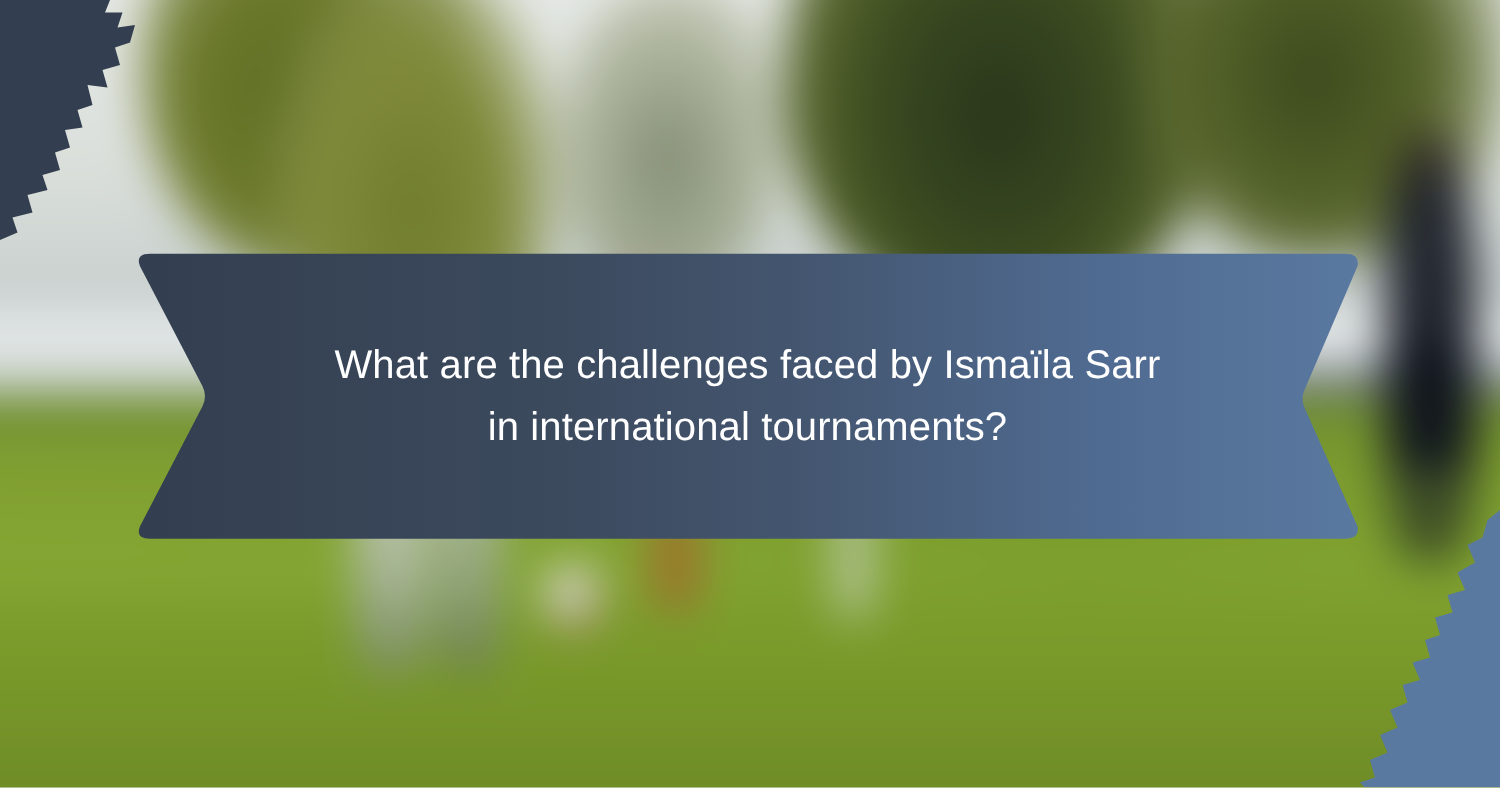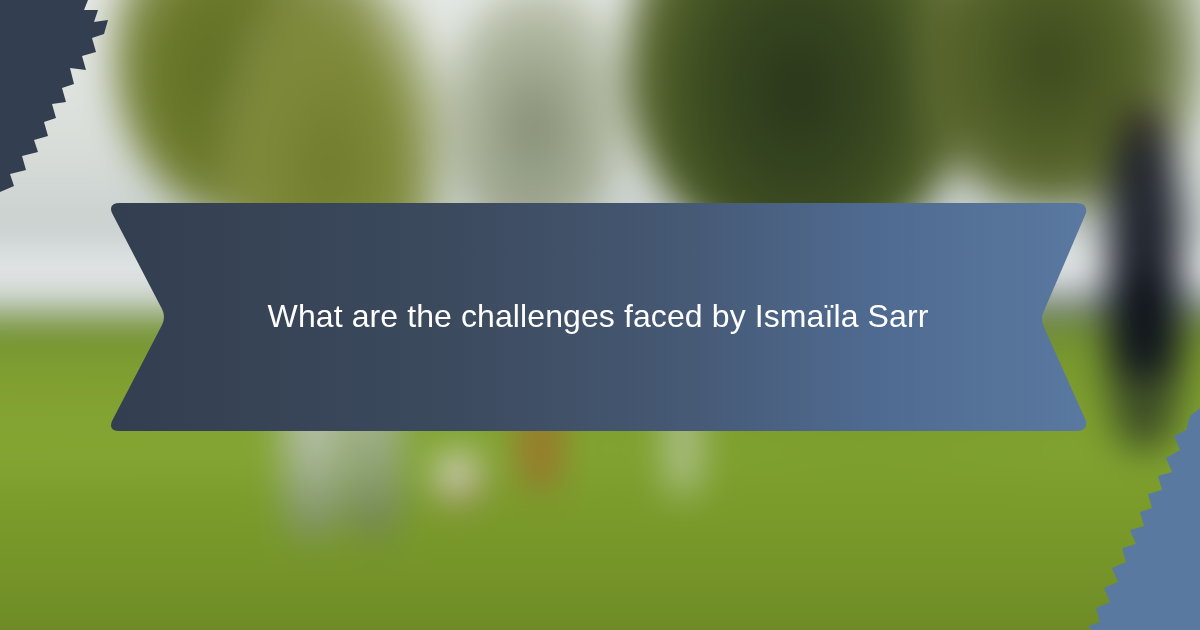--- a/index.html
+++ b/index.html
@@ -296,16 +296,17 @@
                L 12,232
                Q 0,232 4,222
                L 54,126
                Q 58,118 54,110
                L 4,14
                Q 0,4 12,4 Z" fill="url(#bannerGrad)"></path>
     </svg>
 
     <div id="banner-text">
       <div class="title-line">What are the challenges faced by Ismaïla Sarr</div>
+      <div class="title-line">in international tournaments?</div>
     </div>
   </div>
 
 </div>
 
 </body></html>

